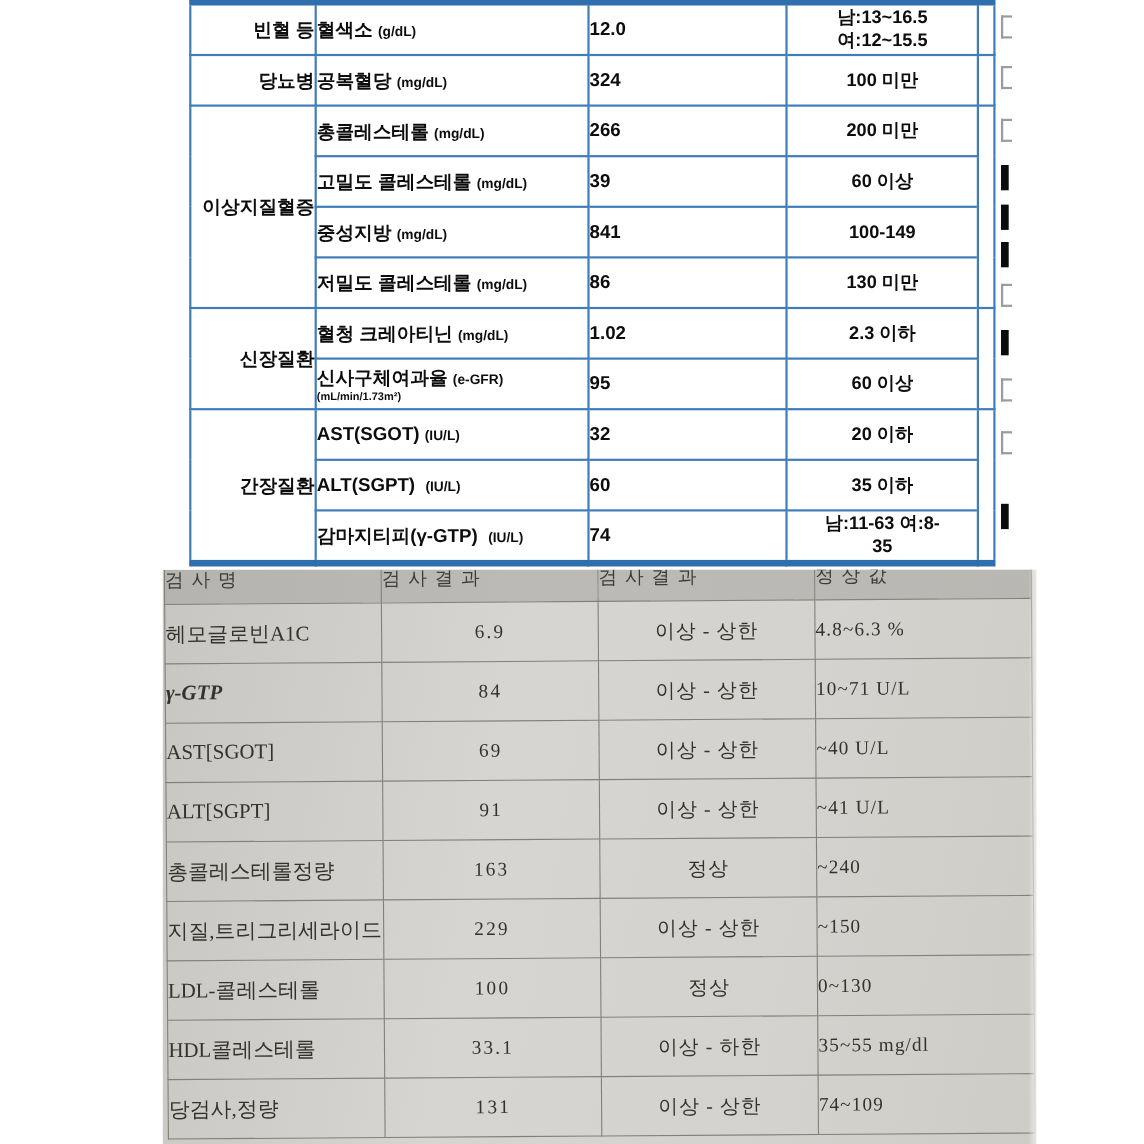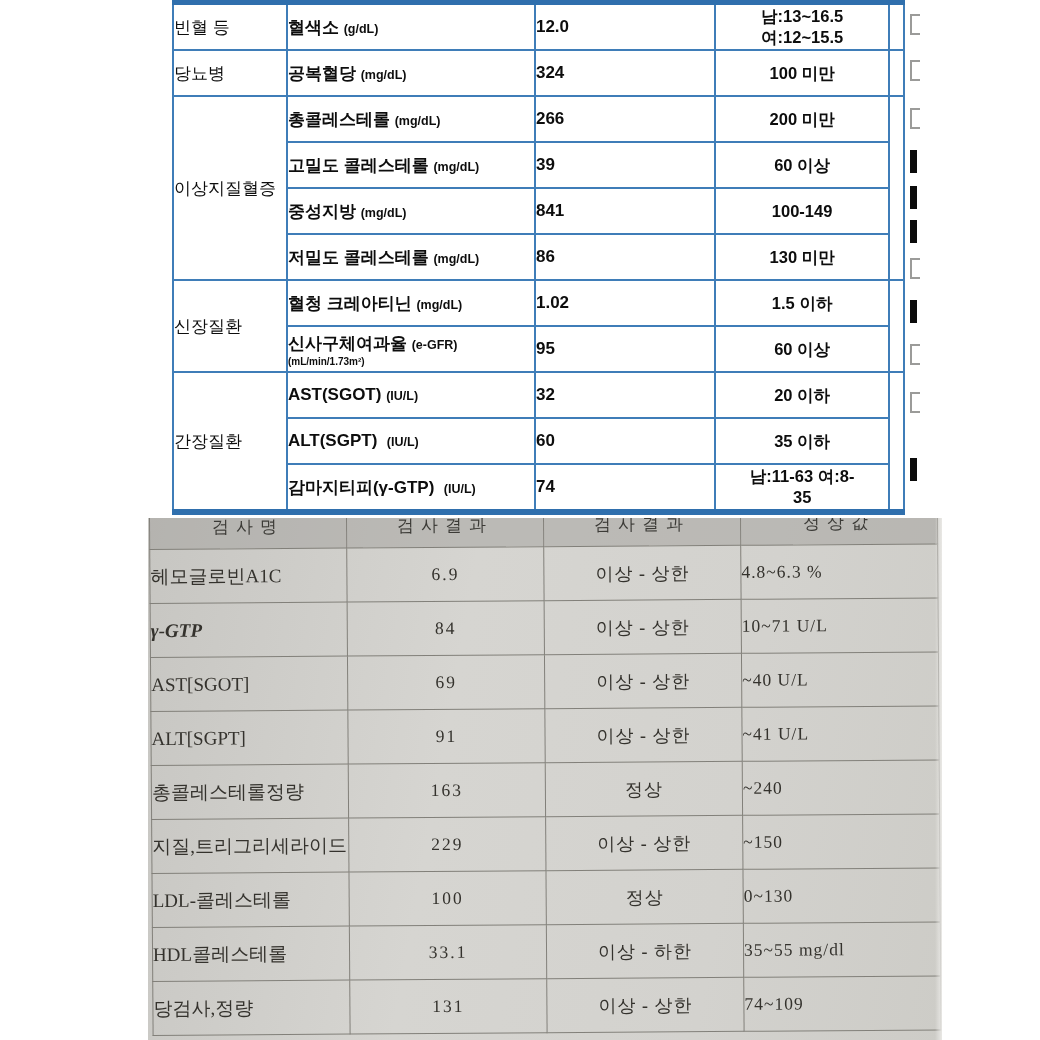--- a/index.html
+++ b/index.html
@@ -19,21 +19,21 @@
   }
   table.toptab td{
     border:2px solid #3f7db8;
     height:44px;
     color:#0d0d0d;
     vertical-align:middle;
     padding:0;
   }
   td.cat{
     width:111px;border-left:none;
-    color:#4e86bb;font-weight:400;font-size:17px;text-align:left;
+    color:#4e86bb;font-weight:700;font-size:17px;text-align:right;
     letter-spacing:0px;
   }
   td.test{width:244px;padding-left:13px;font-weight:700;font-size:17px;margin-left:47px;}
   td.test .unit{font-size:12.5px;font-weight:700;}
   td.test .sub{display:block;font-size:10px;font-weight:700;line-height:11px;margin-top:1px;}
   td.test .sub:empty{display:none;}
   td.res{width:177px;padding-left:34px;font-weight:700;font-size:17px;}
   td.rng{width:170px;text-align:center;font-weight:700;font-size:16.5px;white-space:pre-line;line-height:21px;}
   td.rng .inner{display:inline-block;text-align:center;}
   td.edgecol{width:13px;border-right:2px solid #3f7db8;background:#fff;}
@@ -63,21 +63,21 @@
     font-family:"Liberation Serif","DejaVu Serif",serif;
     color:#34322d;
   }
   table.phototab td{
     border:1px solid #82807a;
     height:53px;vertical-align:middle;padding:0;
   }
   table.phototab tr.bhead td{
     height:31px;background:rgba(165,164,160,.55);
     border-top:none;overflow:hidden;
-    text-align:center;font-size:17px;letter-spacing:7px;color:#3c3b37;
+    font-size:17px;letter-spacing:7px;color:#3c3b37;
     vertical-align:top;
   }
   tr.bhead td span{display:inline-block;margin-top:-9px;line-height:26px;}
   td.bname{width:246px;padding-left:11px;font-size:19px;}
   td.bname.gtp{font-style:italic;font-weight:700;font-family:"Liberation Serif","DejaVu Serif",serif;}
   td.bres{width:180px;text-align:center;font-size:17.5px;letter-spacing:2px;}
   td.bstat{width:170px;text-align:center;font-size:18px;letter-spacing:1px;}
   td.bnorm{width:193px;padding-left:9px;font-size:17.5px;letter-spacing:1px;}
 </style>
 </head>
@@ -124,21 +124,21 @@
     <tr>
       <td class="test"><span>저밀도 콜레스테롤</span> <span class="unit">(mg/dL)</span></td>
       <td class="res">86</td>
       <td class="rng">130 미만</td>
     </tr>
 
     <tr>
       <td class="cat" rowspan="2">신장질환</td>
       <td class="test"><span>혈청 크레아티닌</span> <span class="unit">(mg/dL)</span></td>
       <td class="res">1.02</td>
-      <td class="rng">1.5 이하</td>
+      <td class="rng">2.3 이하</td>
       <td class="edgecol" rowspan="2"></td>
     </tr>
     <tr>
       <td class="test"><span>신사구체여과율</span> <span class="unit">(e-GFR)</span><span class="sub">(mL/min/1.73m²)</span></td>
       <td class="res">95</td>
       <td class="rng">60 이상</td>
     </tr>
 
     <tr>
       <td class="cat" rowspan="3">간장질환</td>

